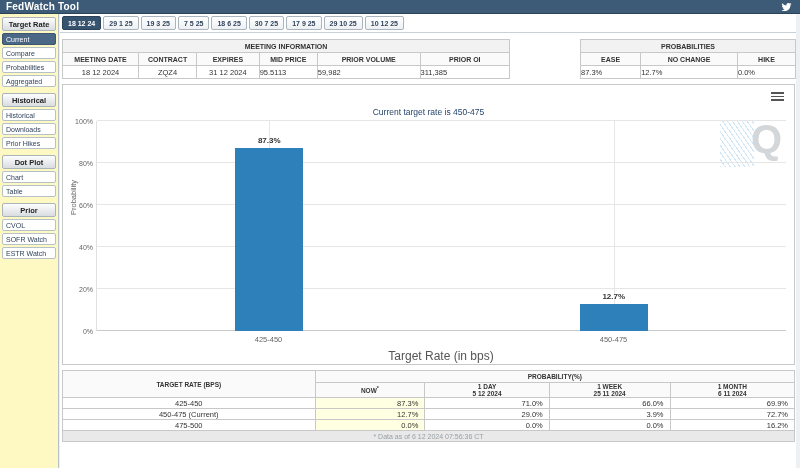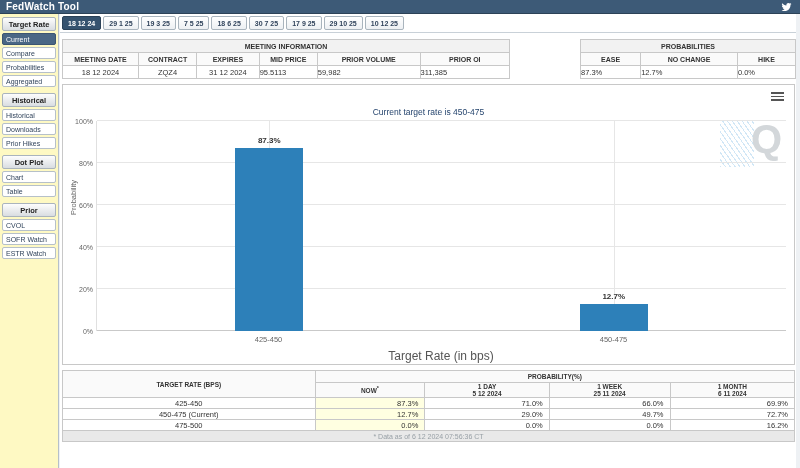--- a/index.html
+++ b/index.html
@@ -228,21 +228,21 @@
           <td class="lbl">425-450</td>
           <td class="now">87.3%</td>
           <td>71.0%</td>
           <td>66.0%</td>
           <td>69.9%</td>
         </tr>
         <tr>
           <td class="lbl">450-475 (Current)</td>
           <td class="now">12.7%</td>
           <td>29.0%</td>
-          <td>49.7%</td>
+          <td>3.9%</td>
           <td>72.7%</td>
         </tr>
         <tr>
           <td class="lbl">475-500</td>
           <td class="now">0.0%</td>
           <td>0.0%</td>
           <td>0.0%</td>
           <td>16.2%</td>
         </tr>
         <tr>

